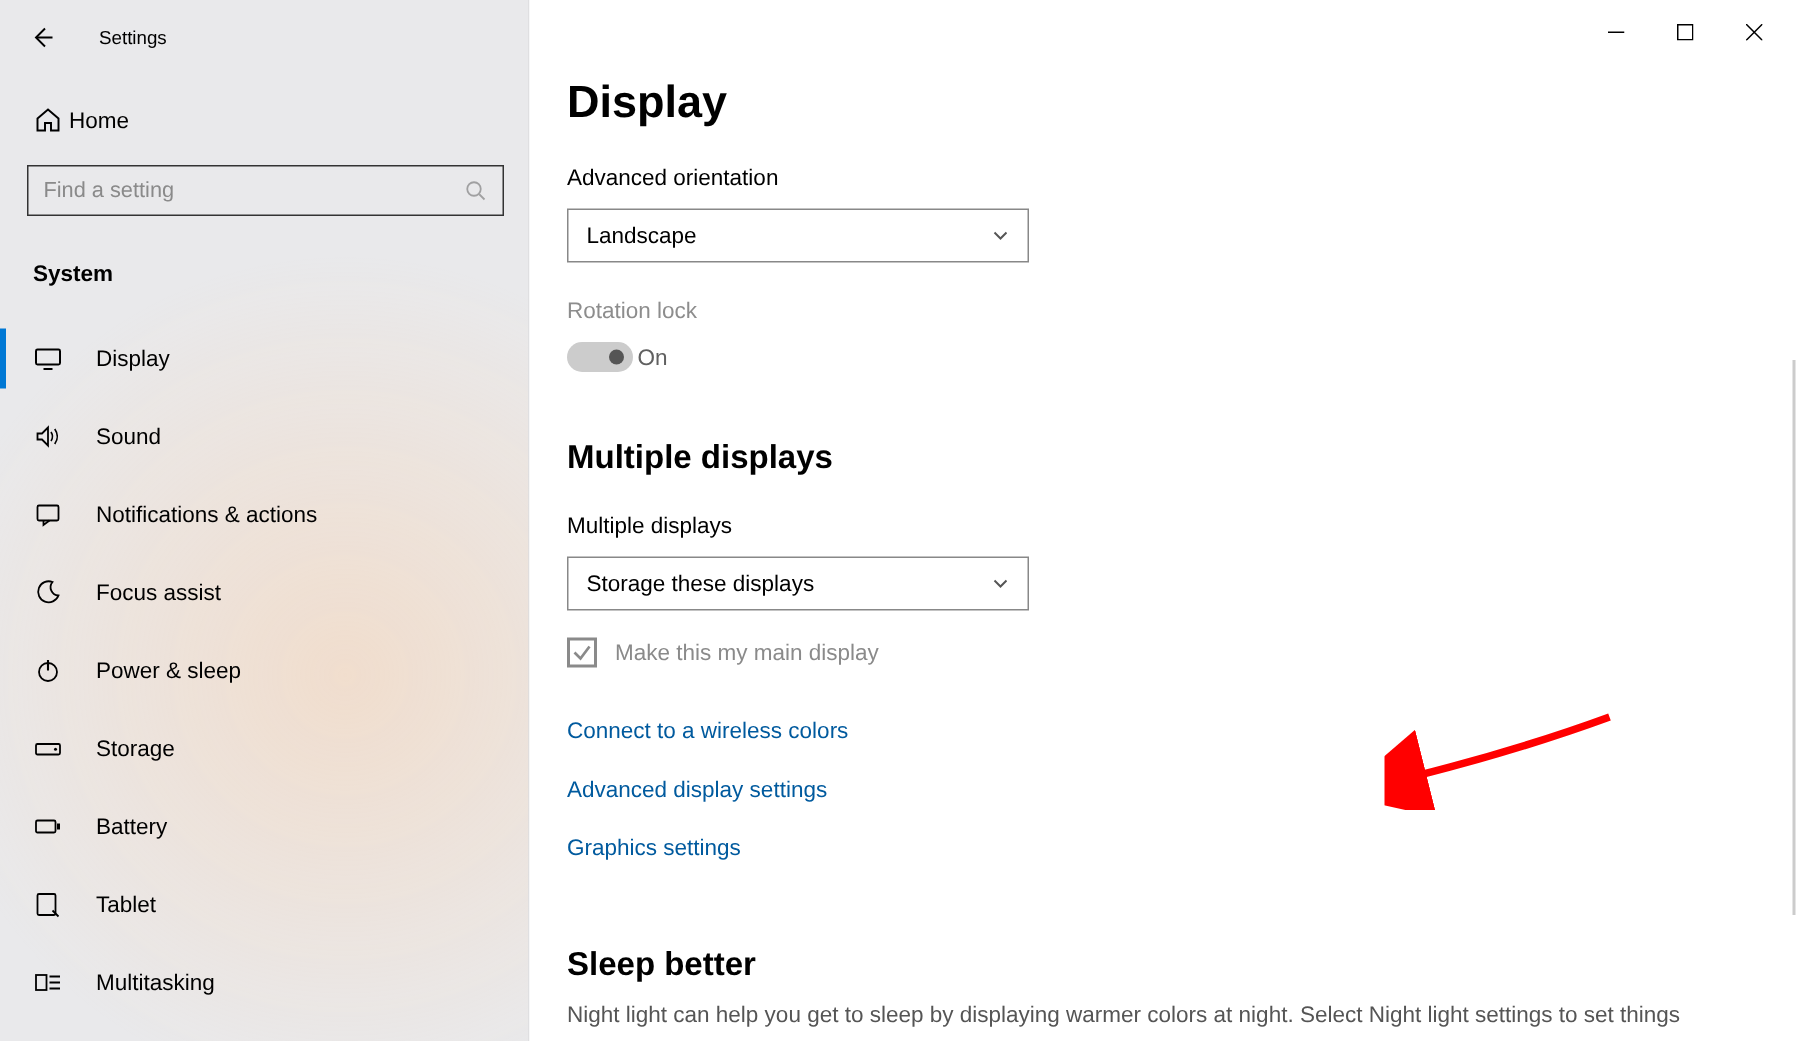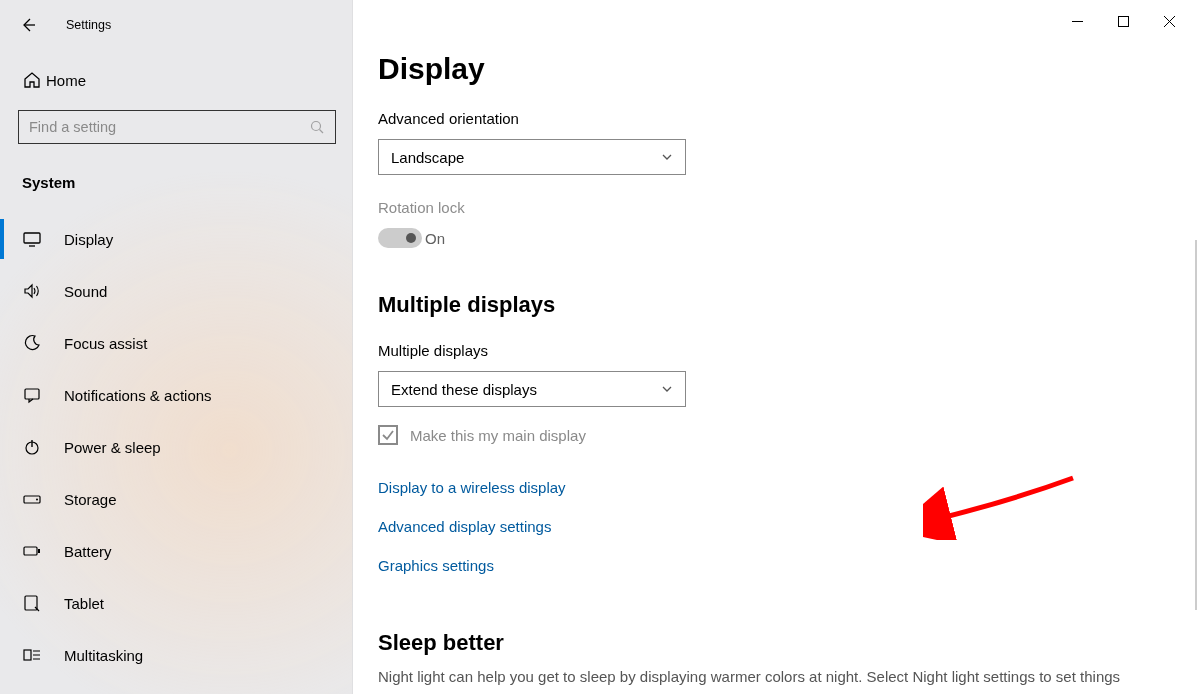--- a/index.html
+++ b/index.html
@@ -99,30 +99,30 @@
       </div>
       <div class="nav-item">
         <svg class="icon20" viewBox="0 0 20 20">
             <path d="M3 8 H6 L10 4 V16 L6 12 H3 Z" fill="none" stroke="#000" stroke-width="1.2"></path>
             <path d="M12 7 Q14 10 12 13 M14.5 5 Q18 10 14.5 15" fill="none" stroke="#000" stroke-width="1.1"></path>
           </svg>
         <span>Sound</span>
       </div>
       <div class="nav-item">
         <svg class="icon20" viewBox="0 0 20 20">
-            <path d="M13 3 A7 7 0 1 0 17 12 A5.5 5.5 0 0 1 13 3 Z" fill="none" stroke="#000" stroke-width="1.2"></path>
-          </svg>
-        <span>Focus assist</span>
-      </div>
-      <div class="nav-item">
-        <svg class="icon20" viewBox="0 0 20 20">
             <rect x="3" y="4" width="14" height="10" rx="1" fill="none" stroke="#000" stroke-width="1.2"></rect>
             <path d="M7 14 L7 17 L11 14" fill="none" stroke="#000" stroke-width="1.2"></path>
           </svg>
         <span>Notifications &amp; actions</span>
+      </div>
+      <div class="nav-item">
+        <svg class="icon20" viewBox="0 0 20 20">
+            <path d="M13 3 A7 7 0 1 0 17 12 A5.5 5.5 0 0 1 13 3 Z" fill="none" stroke="#000" stroke-width="1.2"></path>
+          </svg>
+        <span>Focus assist</span>
       </div>
       <div class="nav-item">
         <svg class="icon20" viewBox="0 0 20 20">
             <circle cx="10" cy="11" r="6" fill="none" stroke="#000" stroke-width="1.2"></circle>
             <path d="M10 3 V10" stroke="#000" stroke-width="1.4"></path>
           </svg>
         <span>Power &amp; sleep</span>
       </div>
       <div class="nav-item">
         <svg class="icon20" viewBox="0 0 20 20">
@@ -186,36 +186,36 @@
 
     <div class="field-label muted">Rotation lock</div>
     <div class="toggle-row">
       <div class="toggle"></div>
       <span class="toggle-label">On</span>
     </div>
 
     <div class="section-title">Multiple displays</div>
     <div class="field-label">Multiple displays</div>
     <div class="select">
-      <span>Extend these displays</span>
+      <span>Storage these displays</span>
       <svg class="chev" width="12" height="12" viewBox="0 0 12 12">
           <path d="M2 4 L6 8 L10 4" fill="none" stroke="#555" stroke-width="1.3"></path>
         </svg>
     </div>
 
     <div class="checkbox-row">
       <div class="checkbox">
         <svg width="14" height="14" viewBox="0 0 14 14">
             <path d="M2 7 L6 11 L12 3" fill="none" stroke="#8a8a8a" stroke-width="1.8"></path>
           </svg>
       </div>
       <span>Make this my main display</span>
     </div>
 
-    <a class="link" style="margin-top:34px">Display to a wireless display</a>
+    <a class="link" style="margin-top:34px">Connect to a wireless colors</a>
     <a class="link">Advanced display settings</a>
     <a class="link">Graphics settings</a>
 
     <div class="section-title" style="margin-top:56px">Sleep better</div>
     <div class="body-text">Night light can help you get to sleep by displaying warmer colors at night. Select Night light settings to set things</div>
 
     <div class="scroll-indicator"></div>
 
     <svg class="arrow-annot" width="160" height="70" viewBox="0 0 160 70">
       <defs>

